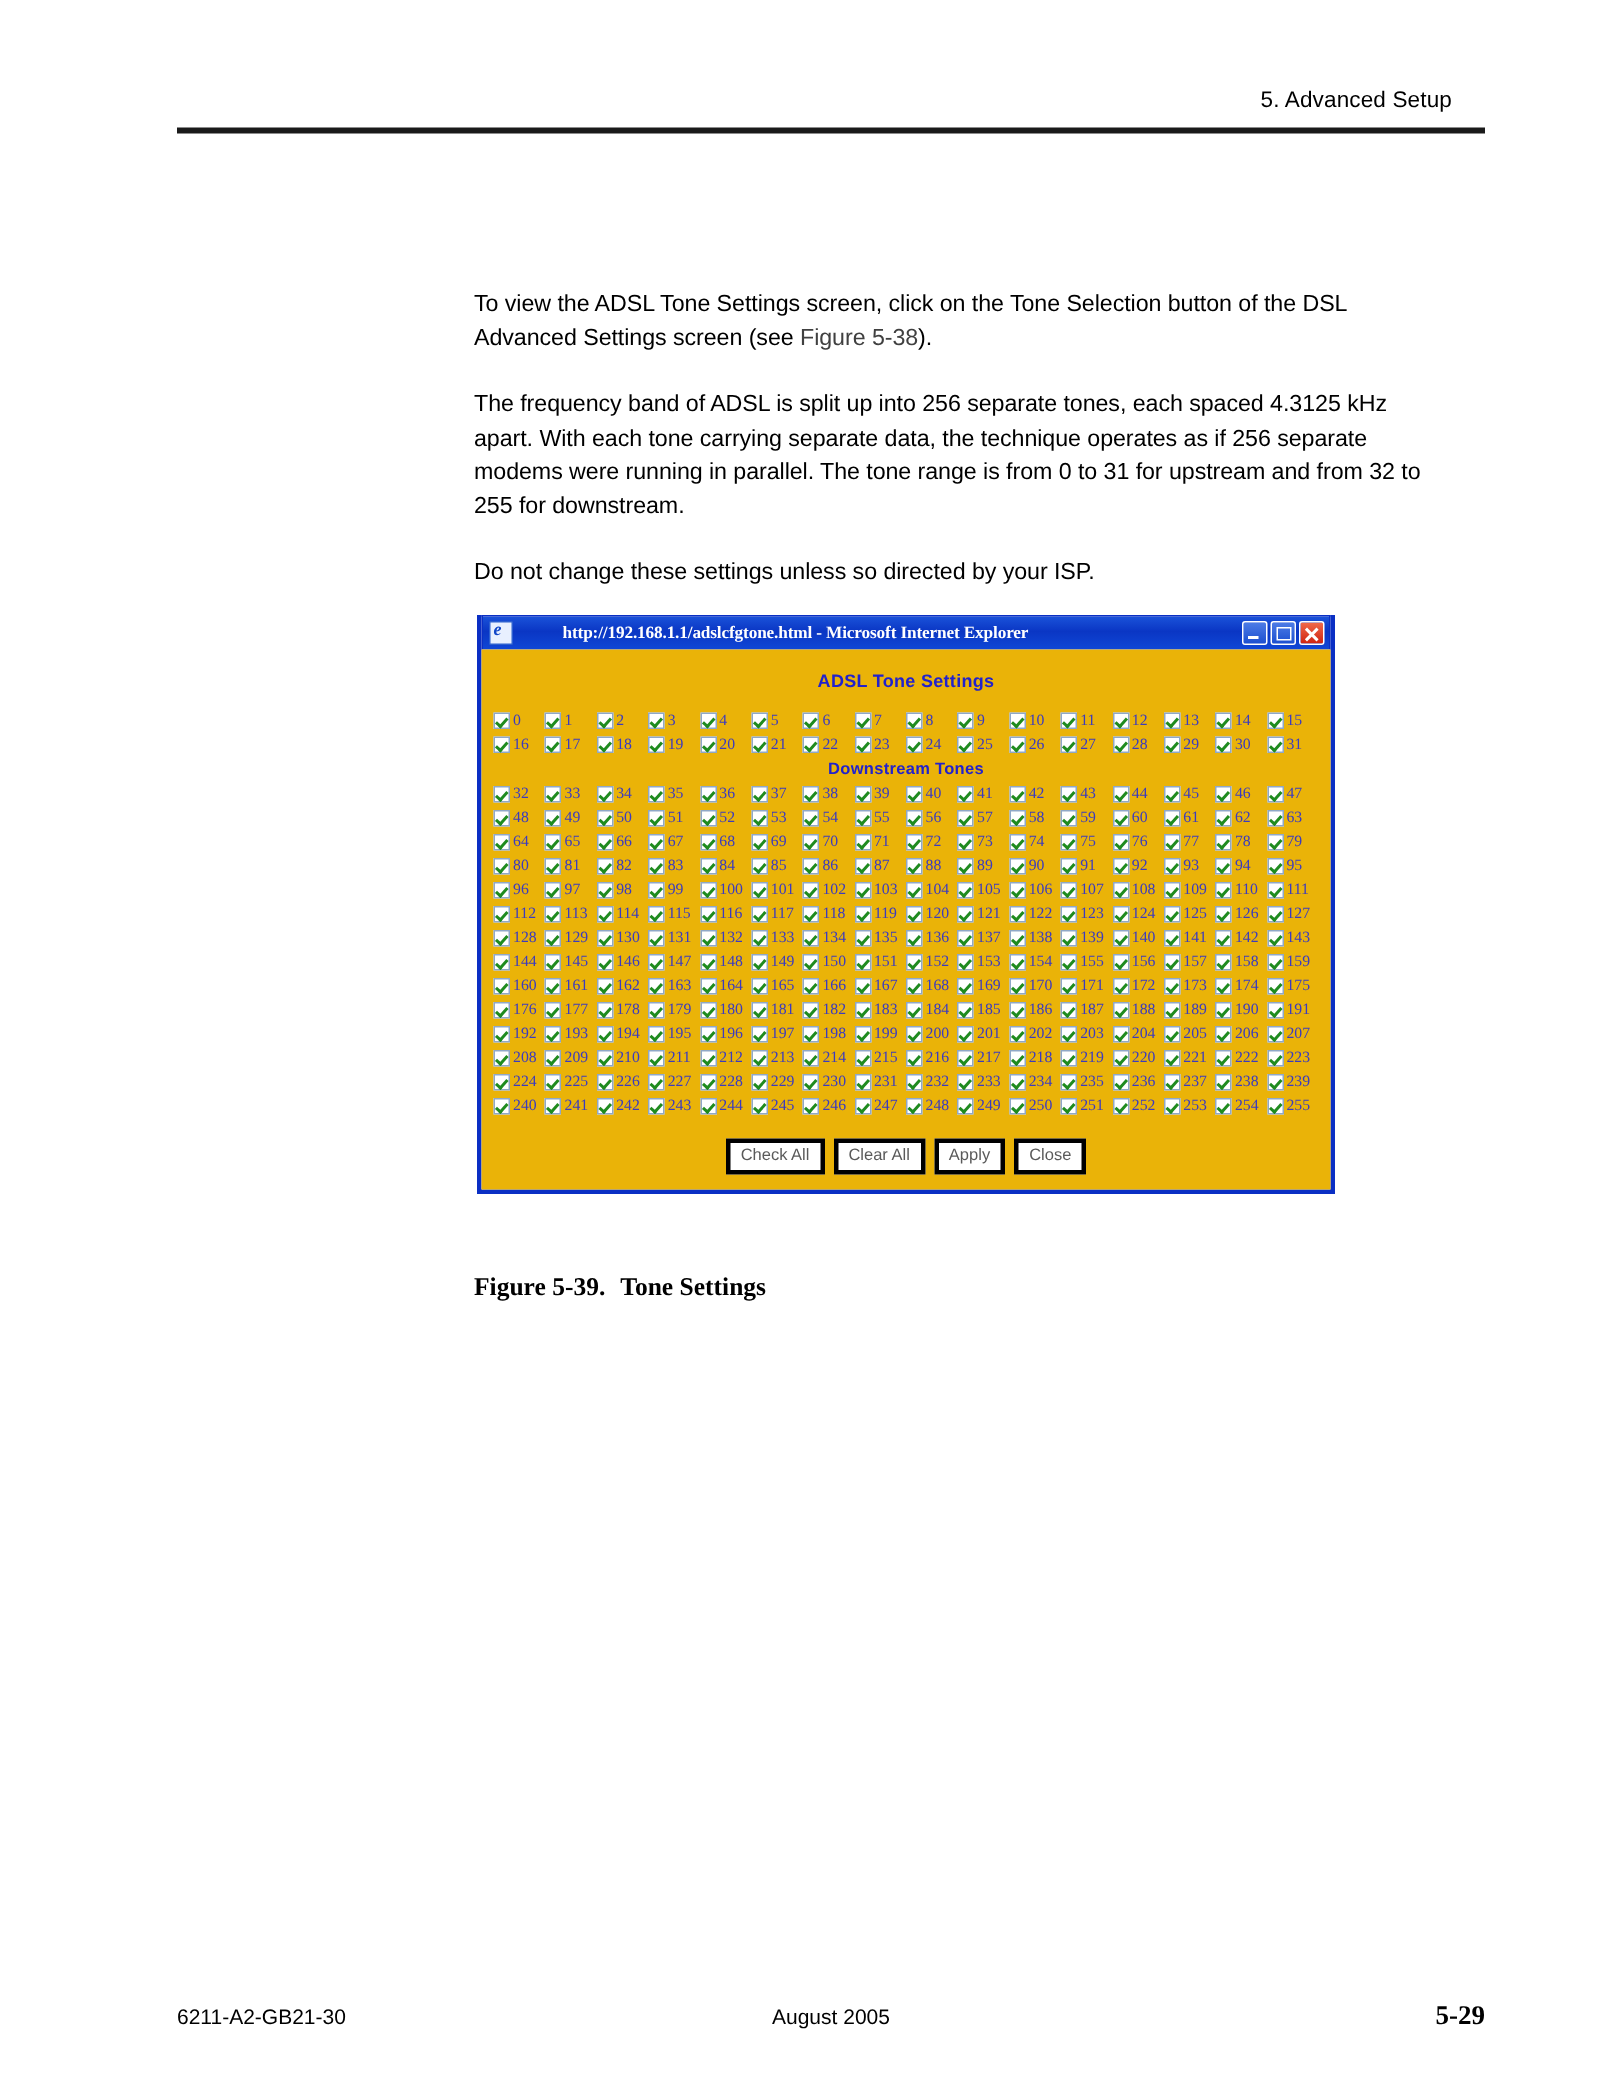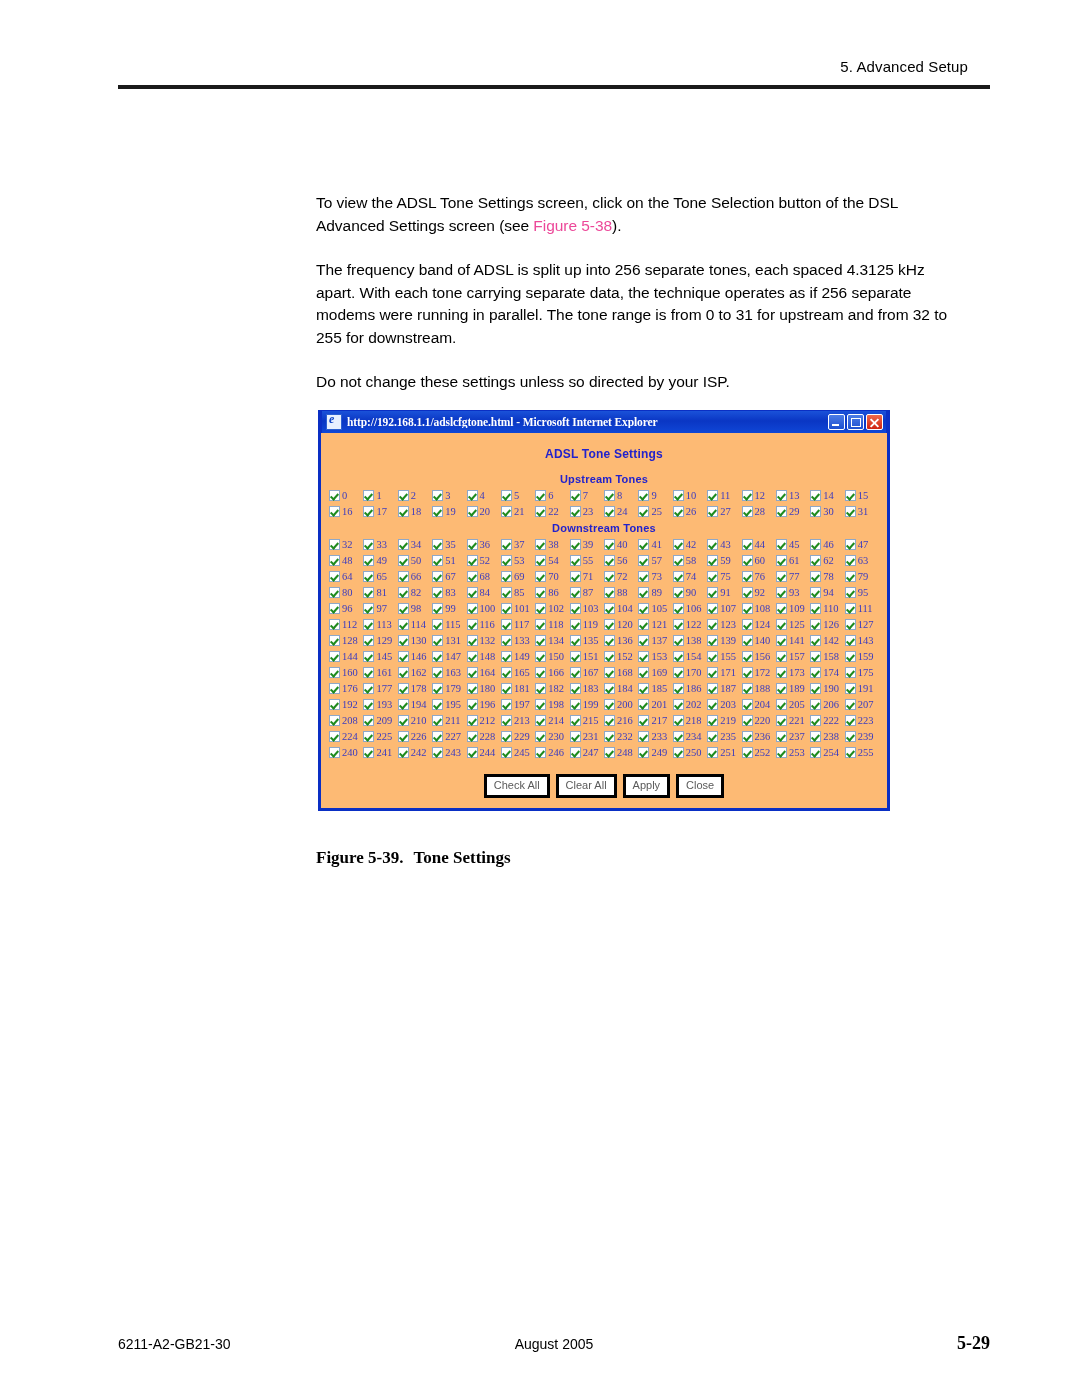--- a/index.html
+++ b/index.html
@@ -57,21 +57,21 @@
   }
   .para {
     font-size: 15.5px;
     line-height: 22.5px;
     color: #000000;
     margin: 0 0 22px 0;
     letter-spacing: -0.05px;
   }
   .para:last-child { margin-bottom: 0; }
   .link {
-    color: #ec4899;
+    color: #404040;
   }
 
   
   .browser-window {
     position: absolute;
     top: 410px;
     left: 318px;
     width: 572px;
     border: 3px solid #0a2fc4;
     border-top: none;
@@ -80,20 +80,21 @@
   }
   .titlebar {
     height: 23px;
     background: linear-gradient(to bottom, #1a52d9 0%, #0a36c4 45%, #0f47d6 100%);
     border: 1px solid #0a2fc4;
     border-bottom: none;
     display: flex;
     align-items: center;
     padding: 0 2px 0 4px;
     box-sizing: border-box;
+    gap: 28px;
   }
   .ie-icon {
     width: 14px;
     height: 14px;
     margin-right: 5px;
     flex: 0 0 auto;
     position: relative;
     background: #e8f0ff;
     border: 1px solid #2b5fd0;
     border-radius: 1px;
@@ -156,21 +157,21 @@
     content: "";
     position: absolute;
     left: 2px; top: 6.5px;
     width: 11px; height: 2px;
     background: #ffffff;
   }
   .win-btn.close::after  { transform: rotate(45deg); }
   .win-btn.close::before { transform: rotate(-45deg); }
 
   .win-body {
-    background: #fdba74;
+    background: #eab308;
     padding: 10px 6px 8px 6px;
   }
   .page-heading {
     text-align: center;
     color: #2222cc;
     font-weight: bold;
     font-size: 12px;
     font-family: "Liberation Sans", sans-serif;
     margin: 4px 0 12px 0;
     letter-spacing: 0.2px;
@@ -305,21 +306,20 @@
       <span class="win-buttons">
         <span class="win-btn min"></span>
         <span class="win-btn max"></span>
         <span class="win-btn close"></span>
       </span>
     </div>
 
     <div class="win-body">
       <div class="page-heading">ADSL Tone Settings</div>
 
-      <div class="section-heading">Upstream Tones</div>
       <div class="tone-grid" id="upstream-grid">
           <div class="tone-cell">
             <span class="cb"></span>
             <span>0</span>
           </div>
           <div class="tone-cell">
             <span class="cb"></span>
             <span>1</span>
           </div>
           <div class="tone-cell">

